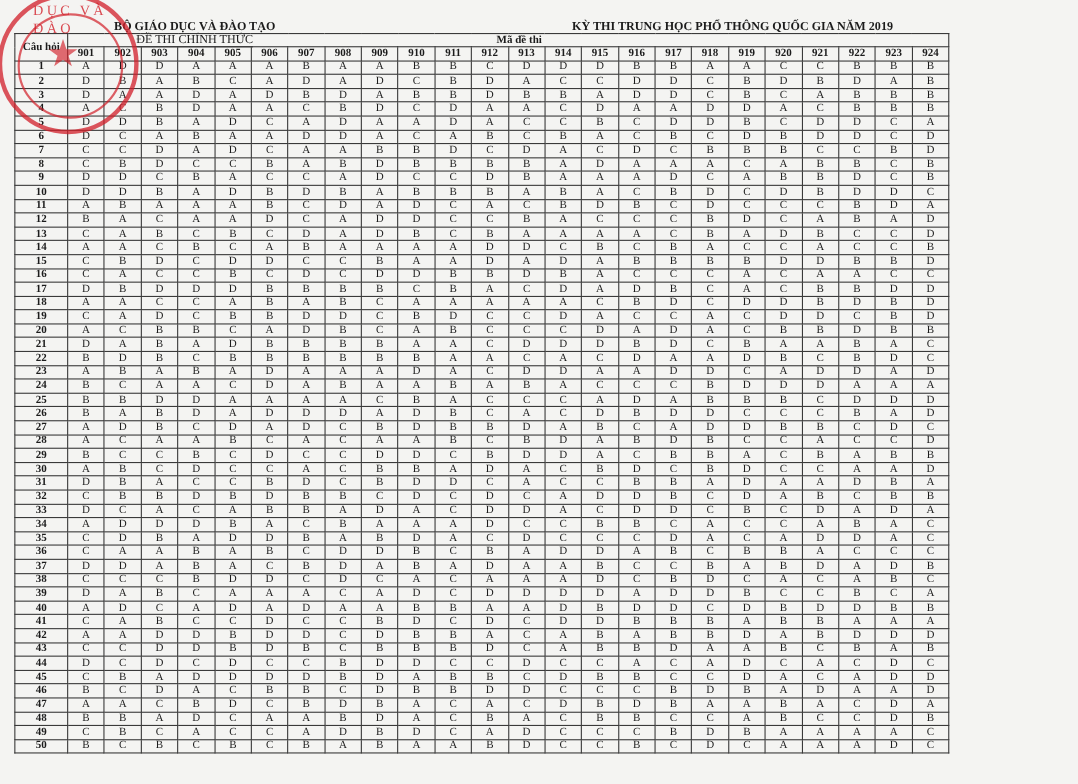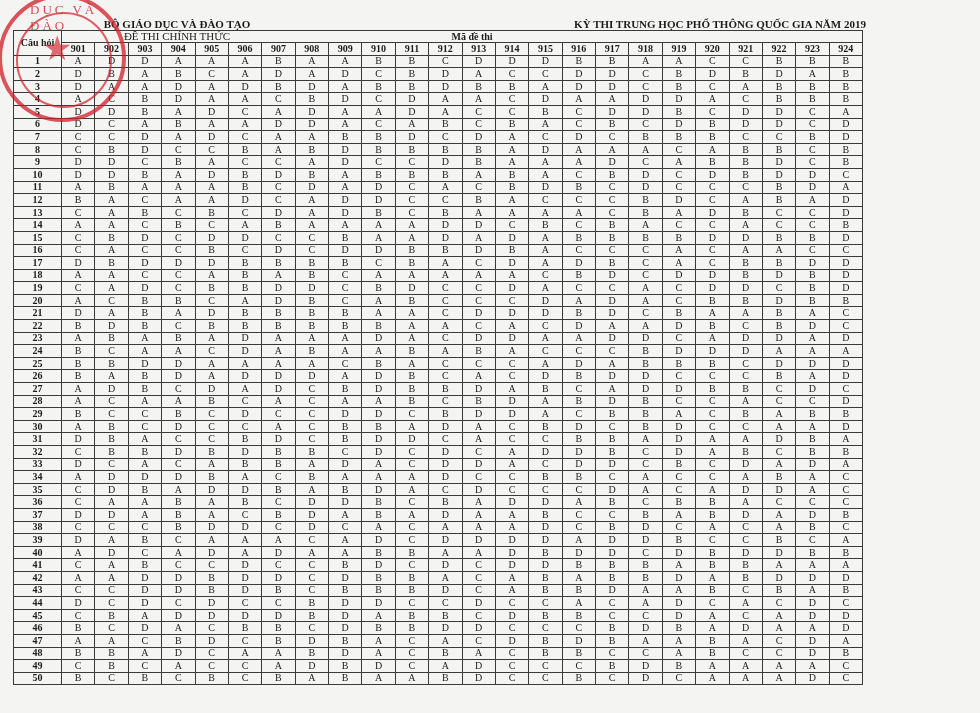--- a/index.html
+++ b/index.html
@@ -1,21 +1,21 @@
 <!DOCTYPE html>
 <html><head>
 <meta charset="utf-8">
 <style>
   html, body { margin:0; padding:0; }
   body { width:980px; height:713px; background:#f4f4f2; position:relative; overflow:hidden;
          font-family:"Liberation Serif","DejaVu Serif",serif; color:#1c1c1c; }
   .hdr-left { position:absolute; left:82px; top:18px; width:190px; text-align:center; font-weight:bold; font-size:11px; line-height:12px; }
   .hdr-left .sub { font-weight:normal; font-size:11px; }
   .hdr-left .sub span { border-bottom:1px solid #333; }
-  .hdr-right { position:absolute; left:520px; top:18px; width:400px; text-align:center; font-weight:bold; font-size:11px; line-height:13px; }
+  .hdr-right { position:absolute; left:520px; top:18px; width:400px; font-weight:bold; font-size:11px; line-height:13px; }
   table.key { position:absolute; left:13px; top:30px; border-collapse:collapse; width:850px; table-layout:fixed; }
   table.key td, table.key th { border:1px solid #3a3a3a; text-align:center; padding:0; height:11.6px; font-size:10px; line-height:10px; }
   table.key th { font-weight:bold; }
   table.key td.q { font-weight:bold; }
   table.key th.top { text-align:center; padding-left:20px; height:11px; }
   table.key col.qc { width:48px; }
   .seal { position:absolute; left:-2px; top:-6px; width:128px; height:128px; border-radius:50%;
           border:4px solid rgba(210,30,40,0.75); box-sizing:border-box; pointer-events:none; }
   .seal .inner { position:absolute; left:14px; top:14px; width:92px; height:92px; border-radius:50%;
           border:2px solid rgba(210,30,40,0.7); }

